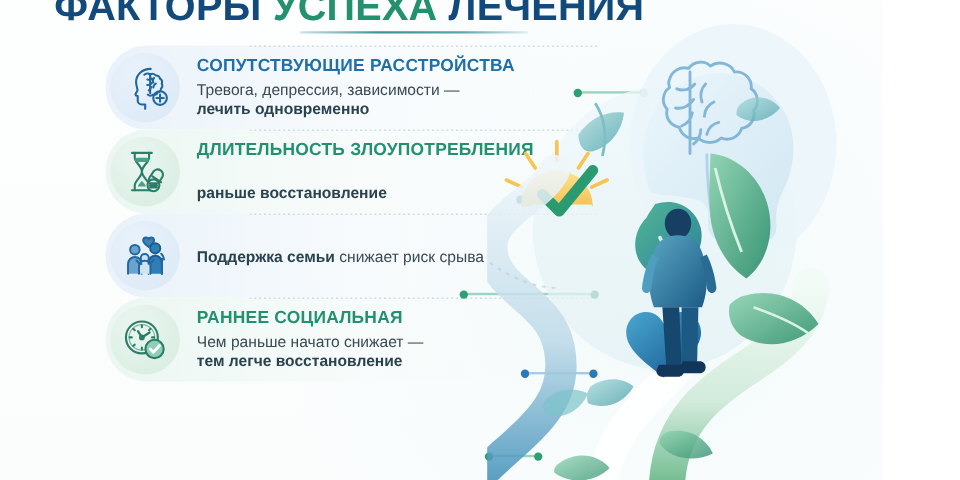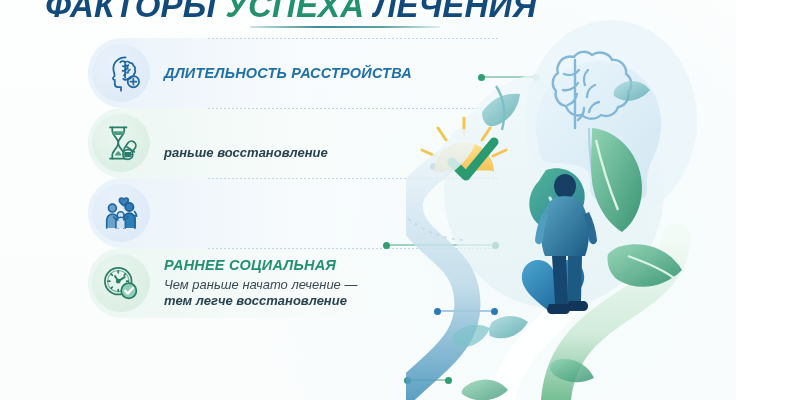--- a/index.html
+++ b/index.html
@@ -9,21 +9,20 @@
     background: #ffffff;
     font-family: "Liberation Sans", sans-serif;
   }
   .canvas {
     position: relative;
     width: 736px; height: 400px;
     background:
       radial-gradient(circle at 74% 58%, #f3fafb 0%, rgba(243,250,251,0) 55%),
       linear-gradient(180deg, #fdfefe 0%, #fbfdfd 100%);
     overflow: hidden;
-    font-style: italic;
   }
 
   
   .title-wrap {
     position: absolute; top: -14px; left: 0; width: 582px;
     text-align: center;
   }
   .title {
     font-size: 33px;
     font-weight: bold;
@@ -130,21 +129,25 @@
             <path d="M29 7c-7.8 0-13.3 5.4-13.3 12 0 3.3 1.3 5.4 1.3 7.4 0 1.6-1.8 2.3-1.8 3.6 0 1 .9 1.5 2 1.6v4.2c0 2 1.6 3.6 3.6 3.6H24v3.9"></path>
             <path d="M23.2 12.3c1.4-1.4 3.9-1.6 5.3-.2 1.7-1.1 4-.6 5.1.9 1.9-.3 3.7 1.1 3.9 3 1.7.7 2.4 2.8 1.5 4.4 1 1.4.7 3.4-.7 4.4.2 1.8-1.2 3.5-3 3.7-.6 1.7-2.6 2.6-4.3 1.9-1.2 1.3-3.4 1.3-4.6 0"></path>
             <path d="M28.5 12.1v17"></path>
             <path d="M26 16.6c1.4.5 3 .2 4-.9M32 15.3c-1.1 1-1.3 2.7-.6 4M25.8 21.6c1.7.3 3.4-.5 4.3-2M33.7 20.4c-1.4.6-2.3 2-2.3 3.5M27.2 26.5c1.2-.6 2-1.8 2.2-3.1"></path>
             <circle cx="37.5" cy="33.5" r="6.2"></circle>
             <path d="M37.5 30.2v6.6M34.2 33.5h6.6"></path>
           </g>
         </svg>
       </div>
       <div class="texts">
-        <div class="heading blue">ДЛИТЕЛЬНОСТЬ РАССТРОЙСТВА</div>
+        <div class="heading blue">СОПУТСТВУЮЩИЕ РАССТРОЙСТВА</div>
+        <div class="sub">
+          <span>Тревога, депрессия, зависимости —</span><br>
+          <b>лечить одновременно</b>
+        </div>
       </div>
     </div>
 
     <div class="row green">
       <div class="divider"></div>
       <div class="badge green">
         <svg viewBox="0 0 48 48">
           <g fill="none" stroke="#2b7d68" stroke-width="1.9" stroke-linecap="round" stroke-linejoin="round">
             <path d="M12 7h18M12 41h18"></path>
             <path d="M14.5 7v4.3c0 4.3 6.5 7.6 6.5 12.7 0 5.1-6.5 8.4-6.5 12.7V41"></path>
@@ -152,20 +155,21 @@
             <path d="M16.6 13.3h8.8" stroke-width="4" stroke="#4d9c84"></path>
             <path d="M17.3 37.6c.7-2.4 2.6-4 3.7-5 1.1 1 3 2.6 3.7 5z" fill="#4d9c84" stroke="none"></path>
             <rect x="29" y="21.5" width="9.5" height="15.5" rx="4.7" transform="rotate(34 33.7 29.2)"></rect>
             <path d="M30.6 28.3l8 5.4"></path>
             <circle cx="31.5" cy="36.5" r="5.4" fill="#eaf6f0"></circle>
             <path d="M28.3 34.7h6.4M27.9 36.6h7.2M28.5 38.5h6.1"></path>
           </g>
         </svg>
       </div>
       <div class="texts">
+        <div class="heading green">ДЛИТЕЛЬНОСТЬ ЗЛОУПОТРЕБЛЕНИЯ</div>
         <div class="sub">
           <br>
           <b>раньше восстановление</b>
         </div>
       </div>
     </div>
 
     <div class="row blue">
       <div class="divider"></div>
       <div class="badge blue">
@@ -177,20 +181,21 @@
             <circle cx="33.1" cy="17.4" r="4.6" fill="#2d7fb5" stroke="#1b5c91"></circle>
             <path d="M27 40.4v-10c0-3.5 2.7-6.3 6.1-6.3s6.1 2.8 6.1 6.3v10" fill="#2d7fb5" stroke="#1b5c91"></path>
             <path d="M38.6 22.3c1.6 1.5 2.3 3.3 2.5 5.2M39.2 26.8v13.6"></path>
             <circle cx="23.6" cy="26.3" r="3.7" fill="#cfe4f3" stroke="#2066a0"></circle>
             <path d="M18.4 40.4v-6.6c0-2.9 2.3-5.2 5.2-5.2s5.2 2.3 5.2 5.2v6.6" fill="#cfe4f3" stroke="#2066a0"></path>
             <path d="M20.6 31.6c-1.9-.4-3.6-1.6-4.6-3.2M27 31.4c2-.5 3.7-1.8 4.6-3.5"></path>
           </g>
         </svg>
       </div>
       <div class="texts">
+        <div class="sub"><b>Поддержка семьи</b><span> снижает риск срыва</span></div>
       </div>
     </div>
 
     <div class="row green">
       <div class="divider"></div>
       <div class="badge green">
         <svg viewBox="0 0 48 48">
           <g fill="none" stroke="#2b7d68" stroke-width="1.9" stroke-linecap="round" stroke-linejoin="round">
             <circle cx="21" cy="22" r="14.5"></circle>
             <circle cx="21" cy="22" r="11.6" stroke-width="1.1" opacity=".55"></circle>
@@ -198,21 +203,21 @@
             <circle cx="21" cy="22" r="1.7" fill="#2b7d68"></circle>
             <path d="M21 22l7-4.4M21 22l-3.6-5.6" stroke-width="2.1"></path>
             <circle cx="32.5" cy="32.5" r="8.3" fill="#8fcfb7" stroke="#2b7d68"></circle>
             <path d="M28.6 32.6l2.8 2.9 5.6-6.1" stroke="#ffffff" stroke-width="2.6"></path>
           </g>
         </svg>
       </div>
       <div class="texts">
         <div class="heading green">РАННЕЕ СОЦИАЛЬНАЯ</div>
         <div class="sub">
-          <span>Чем раньше начато лечение —</span><br>
+          <span>Чем раньше начато снижает —</span><br>
           <b>тем легче восстановление</b>
         </div>
       </div>
     </div>
   </div>
 
   <div class="conn green" style="left:478px; top:72px; width:62px;">
     <span class="dot"></span>
     <span class="bar"></span>
     <span class="dot"></span>

